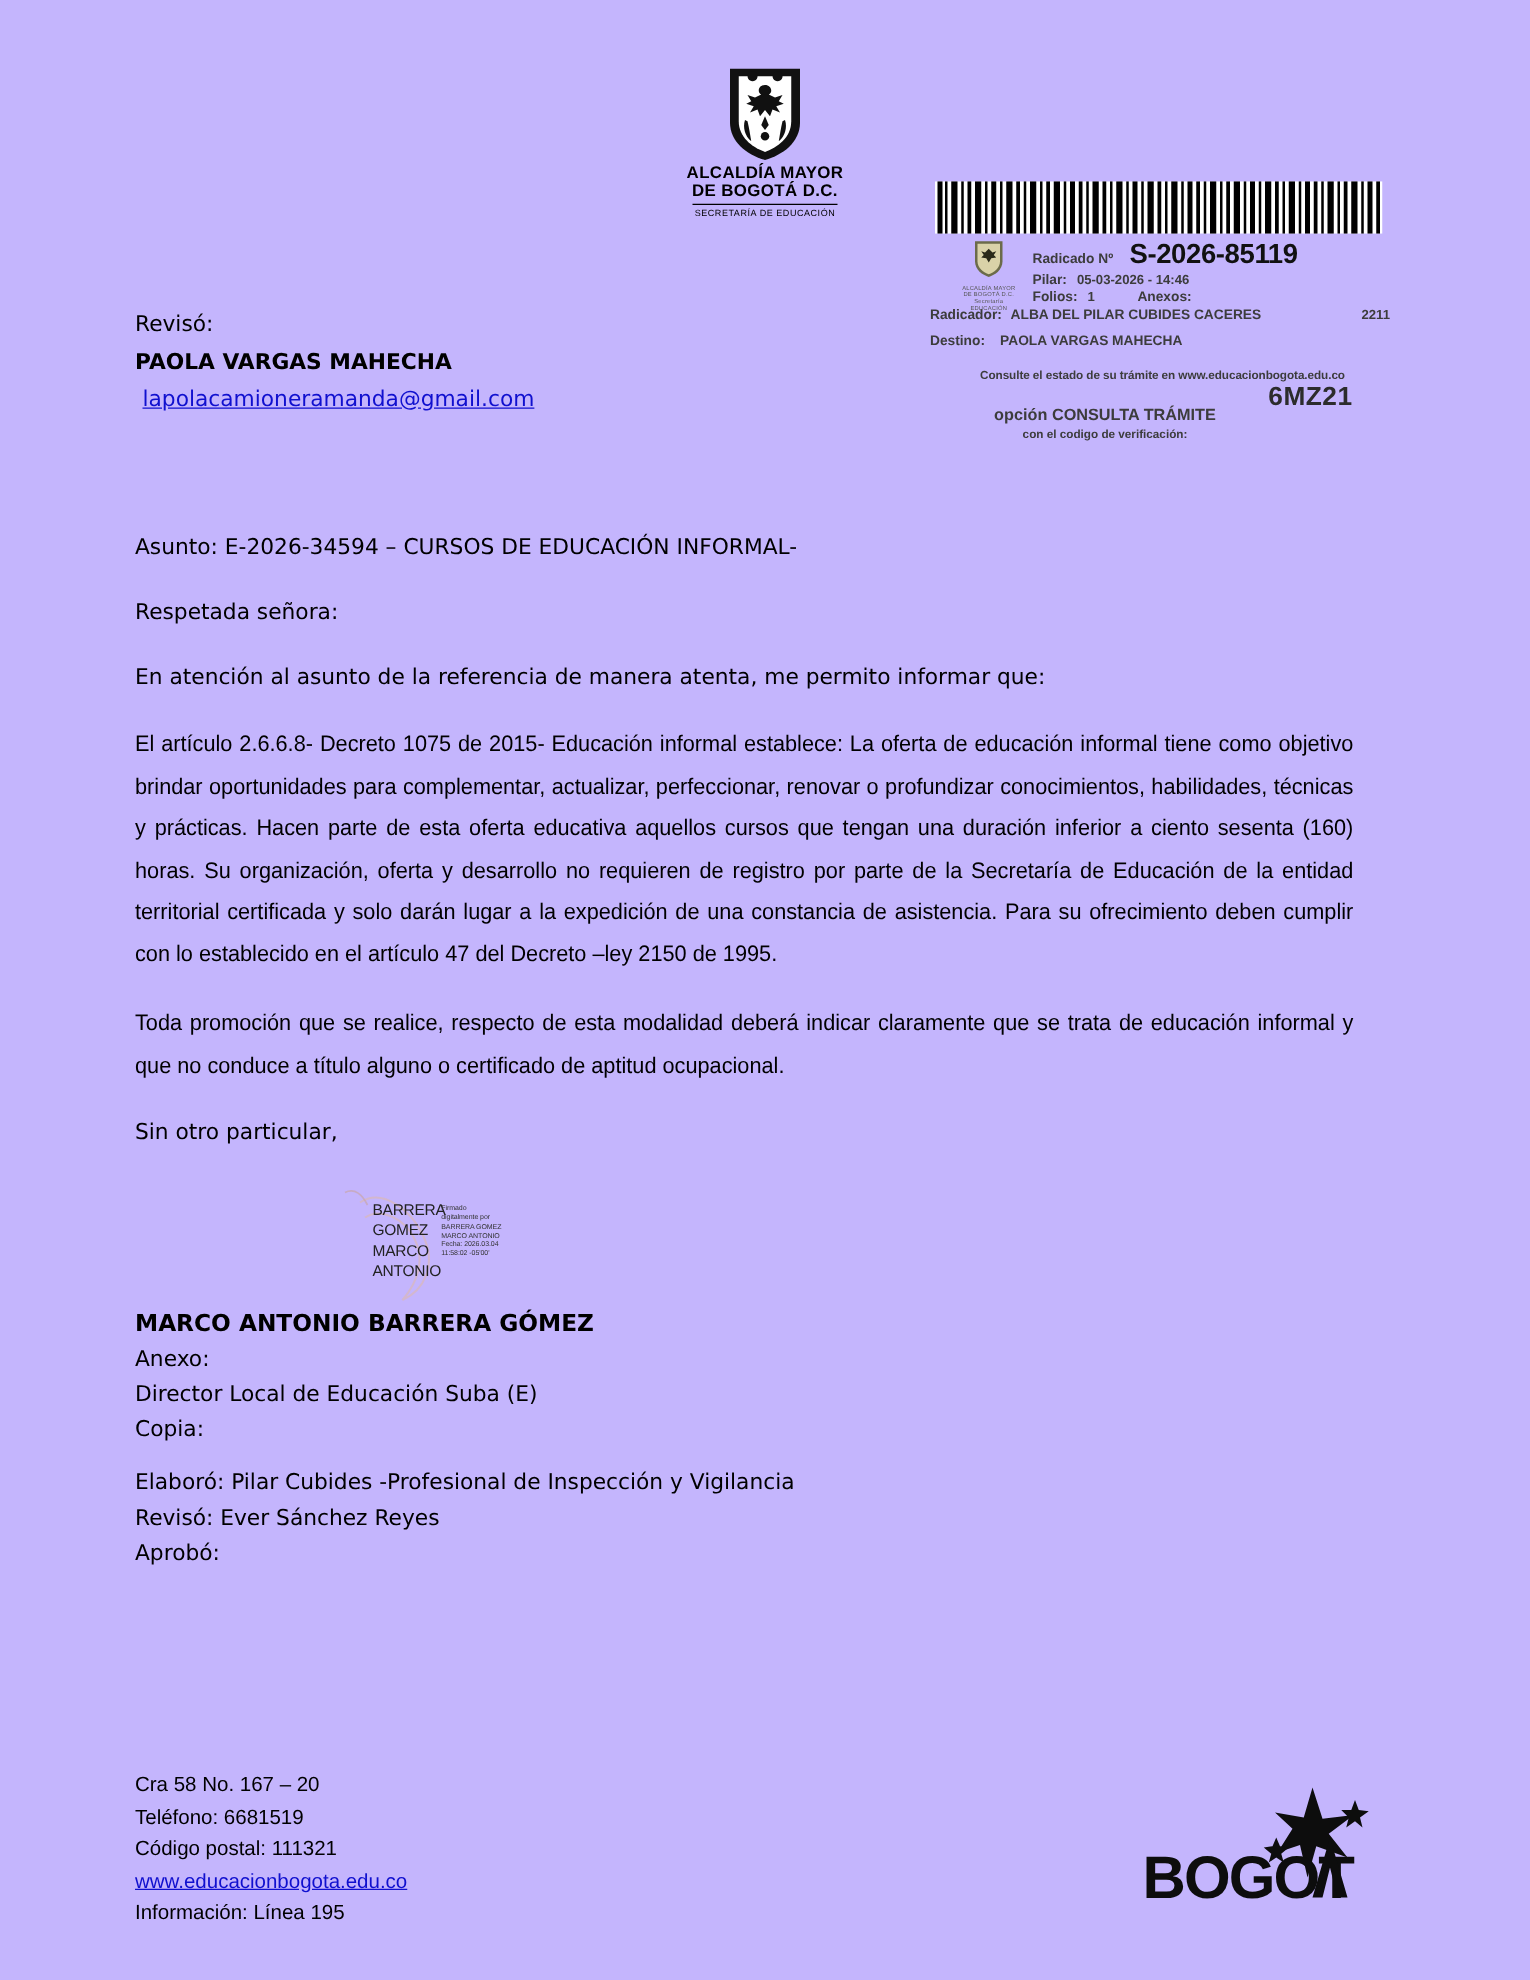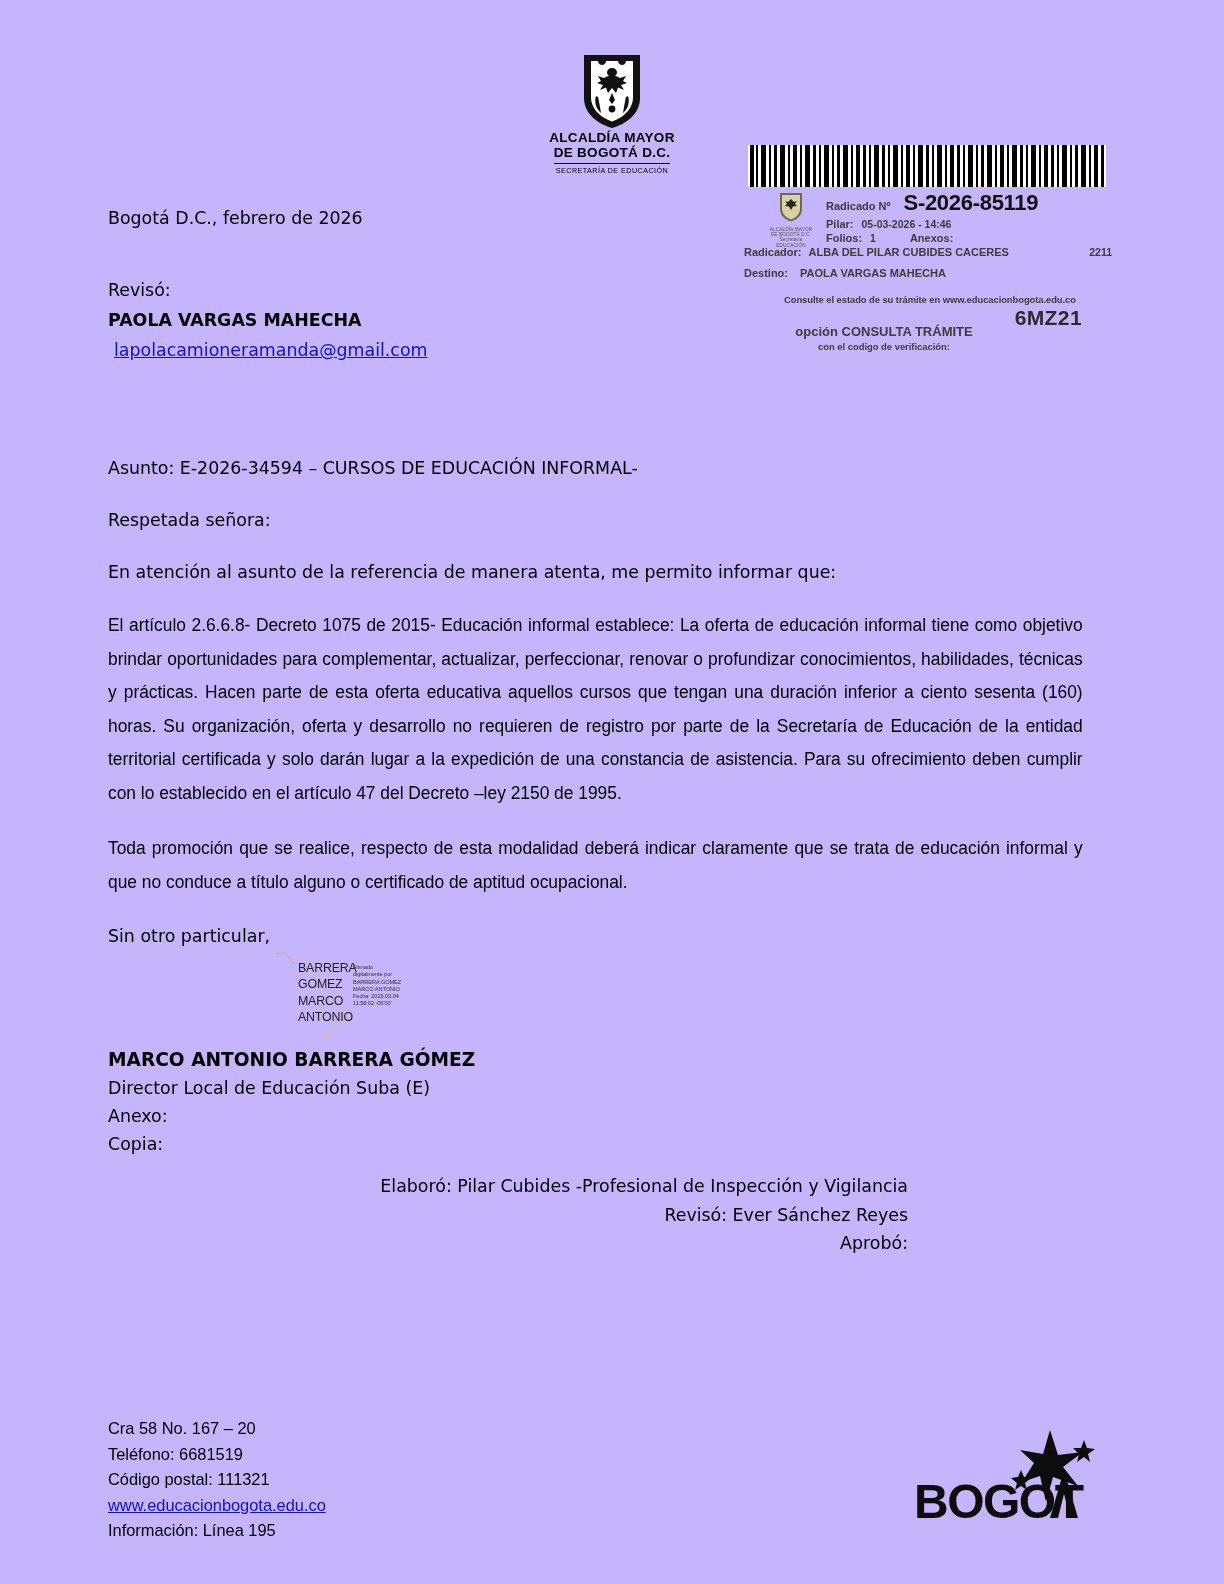--- a/index.html
+++ b/index.html
@@ -274,21 +274,20 @@
     font-family: "DejaVu Sans", sans-serif;
     font-size: 17.4px;
     line-height: 28px;
     color: #000;
   }
   .credits {
     position: absolute;
     left: 108px;
     top: 1172px;
     width: 800px;
-    text-align: right;
   }
   .credit-line {
     font-family: "DejaVu Sans", sans-serif;
     font-size: 17.4px;
     line-height: 28.5px;
     color: #000;
   }
 
   
   .footer {
@@ -455,21 +454,20 @@
         <div class="consulta-l1">Consulte el estado de su trámite en www.educacionbogota.edu.co</div>
         <div class="consulta-l2">opción CONSULTA TRÁMITE</div>
         <div class="consulta-l3">con el codigo de verificación:</div>
         <div class="verif-code">6MZ21</div>
       </div>
     </div>
   </div>
 
   <div class="letter">
 
-    <div class="ltext">Bogotá D.C., febrero de 2026</div>
 
     <div class="spacer-42"></div>
 
     <div class="ltext">Revisó:</div>
     <div class="ltext b">PAOLA VARGAS MAHECHA</div>
     <div class="ltext">
       <span class="email-link">lapolacamioneramanda@gmail.com</span>
     </div>
 
     <div class="spacer-58"></div>
@@ -514,22 +512,22 @@
       <div>digitalmente por</div>
       <div>BARRERA GOMEZ</div>
       <div>MARCO ANTONIO</div>
       <div>Fecha: 2026.03.04</div>
       <div>11:58:02 -05'00'</div>
     </div>
   </div>
 
   <div class="signer">
     <div class="signer-name">MARCO ANTONIO BARRERA GÓMEZ</div>
+    <div class="signer-line">Anexo:</div>
     <div class="signer-line">Director Local de Educación Suba (E)</div>
-    <div class="signer-line">Anexo:</div>
     <div class="signer-line">Copia:</div>
   </div>
 
   <div class="credits">
     <div class="credit-line">Elaboró: Pilar Cubides -Profesional de Inspección y Vigilancia</div>
     <div class="credit-line">Revisó: Ever Sánchez Reyes</div>
     <div class="credit-line">Aprobó:</div>
   </div>
 
   <div class="footer">

